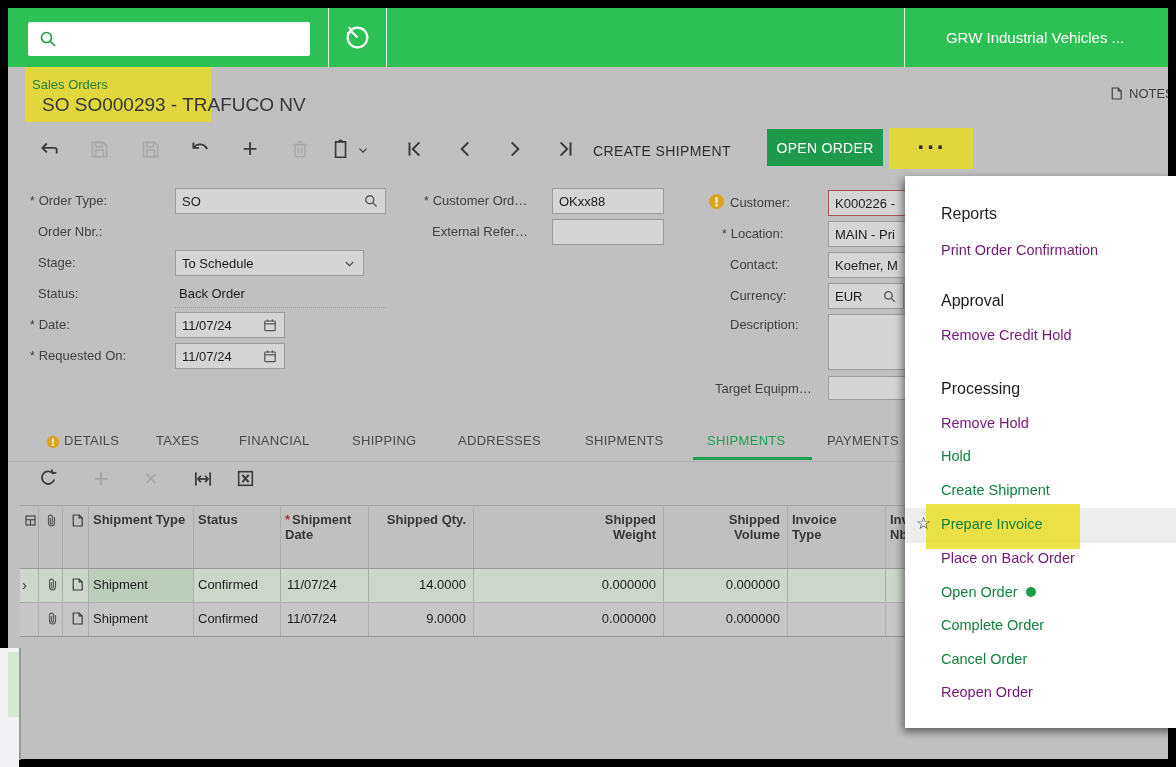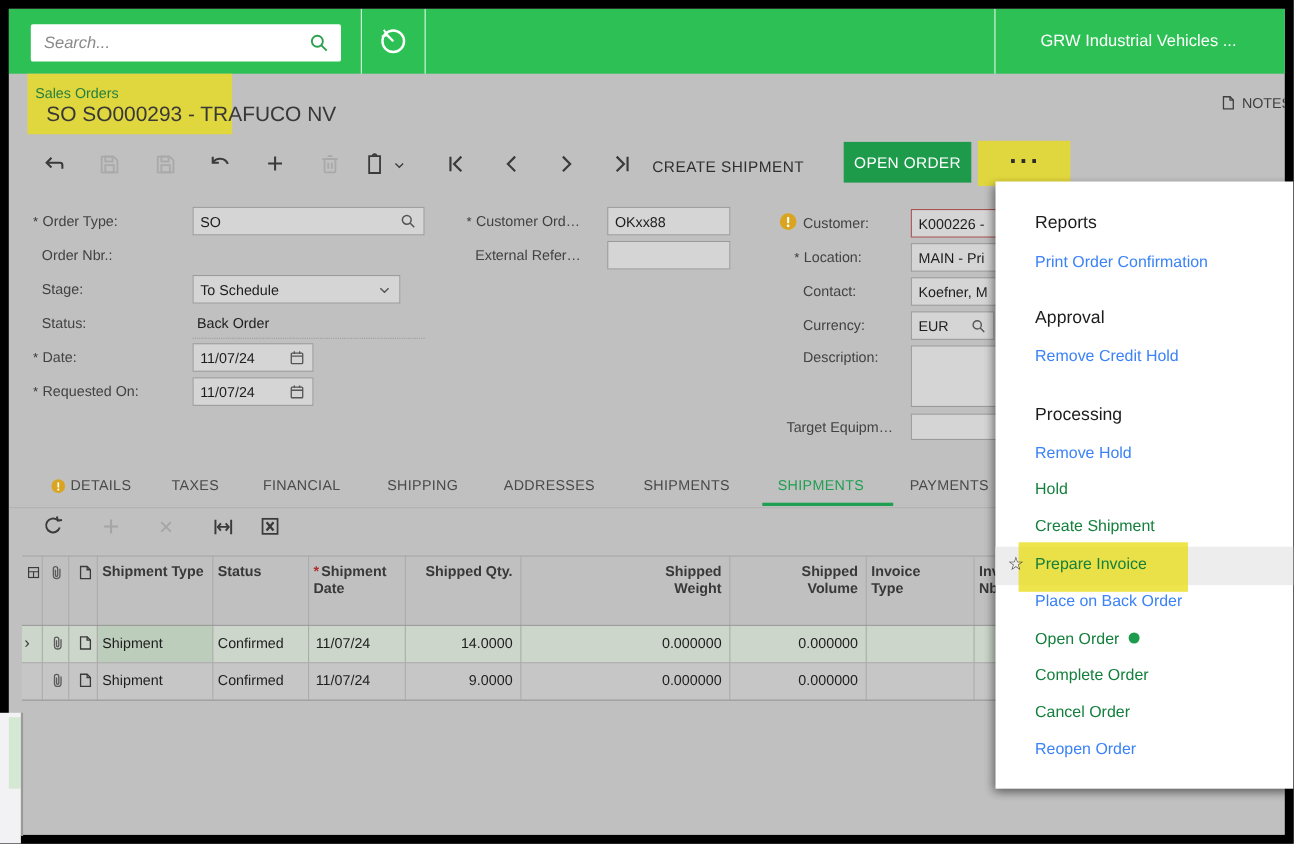--- a/index.html
+++ b/index.html
@@ -62,26 +62,26 @@
   .ghr{text-align:right;}
   .hdr-bottom{left:12px;top:560px;width:1148px;height:1px;background:#989898;}
   .row-bg{left:12px;width:1148px;height:34px;}
   .rowsep{left:12px;top:594px;width:1148px;height:1px;background:#adadad;}
   .grid-bottom{left:12px;top:628px;width:1148px;height:1px;background:#979797;}
   .gc{font-size:13px;color:#1e1e1e;line-height:34px;white-space:nowrap;}
   .gcr{text-align:right;}
   .star-req{color:#b03030;margin-right:2px;}
 
   
-  #menu{left:905px;top:165px;width:271px;height:552px;background:#fff;z-index:40;
+  #menu{left:905px;top:176px;width:271px;height:552px;background:#fff;z-index:40;
         box-shadow:-3px 3px 8px rgba(0,0,0,.3), 0 4px 8px rgba(0,0,0,.3);}
   .m-header{position:absolute;left:36px;height:22px;line-height:22px;font-size:16px;color:#1c1c1c;white-space:nowrap;}
   .m-item{position:absolute;left:36px;height:22px;line-height:22px;font-size:14.5px;color:#15803d;
           white-space:nowrap;cursor:pointer;}
-  .m-item.dis{color:#3b82f6;cursor:default;}
+  .m-item.dis{color:#701a75;cursor:default;}
   .m-hover{position:absolute;left:0;top:332px;width:271px;height:35px;background:#ededed;}
   .m-hl{position:absolute;left:21px;top:328px;width:154px;height:45px;}
   .m-star{position:absolute;left:11px;top:338px;font-size:17px;color:#3a3a3a;line-height:20px;}
   .dot{display:inline-block;width:10px;height:10px;border-radius:50%;background:#1e9c4d;margin-left:8px;}
 
   
   .edge-white{left:0;top:648px;width:19px;height:119px;background:#f2f2f5;z-index:30;}
   .edge-green{left:8px;top:652px;width:11px;height:65px;background:#d4e8d3;z-index:31;}
   .edge-line{left:19px;top:648px;width:2px;height:112px;background:#9a9a9a;z-index:31;}
 
@@ -182,21 +182,20 @@
         <circle cx="9" cy="13" r="1.3" fill="#fff"></circle>
     </g>
   </defs>
 </svg>
 
 <div id="frame">
   <div id="screen">
 
     <div class="abs topbar">
       <div class="abs searchbox">
-        <input placeholder="Search..." style="">
         <span class="abs" style="position:static;color:#2aa04e">
           <svg class="ic" width="20" height="20" viewBox="0 0 20 20">
               <use href="#i-search"></use>
             </svg>
         </span>
       </div>
       <div class="abs tb-divider" style="left:320px"></div>
       <div class="abs" style="left:336px;top:16px;color:#fff">
         <svg class="ic" width="27" height="27" viewBox="0 0 22 22">
             <use href="#i-clock"></use>

